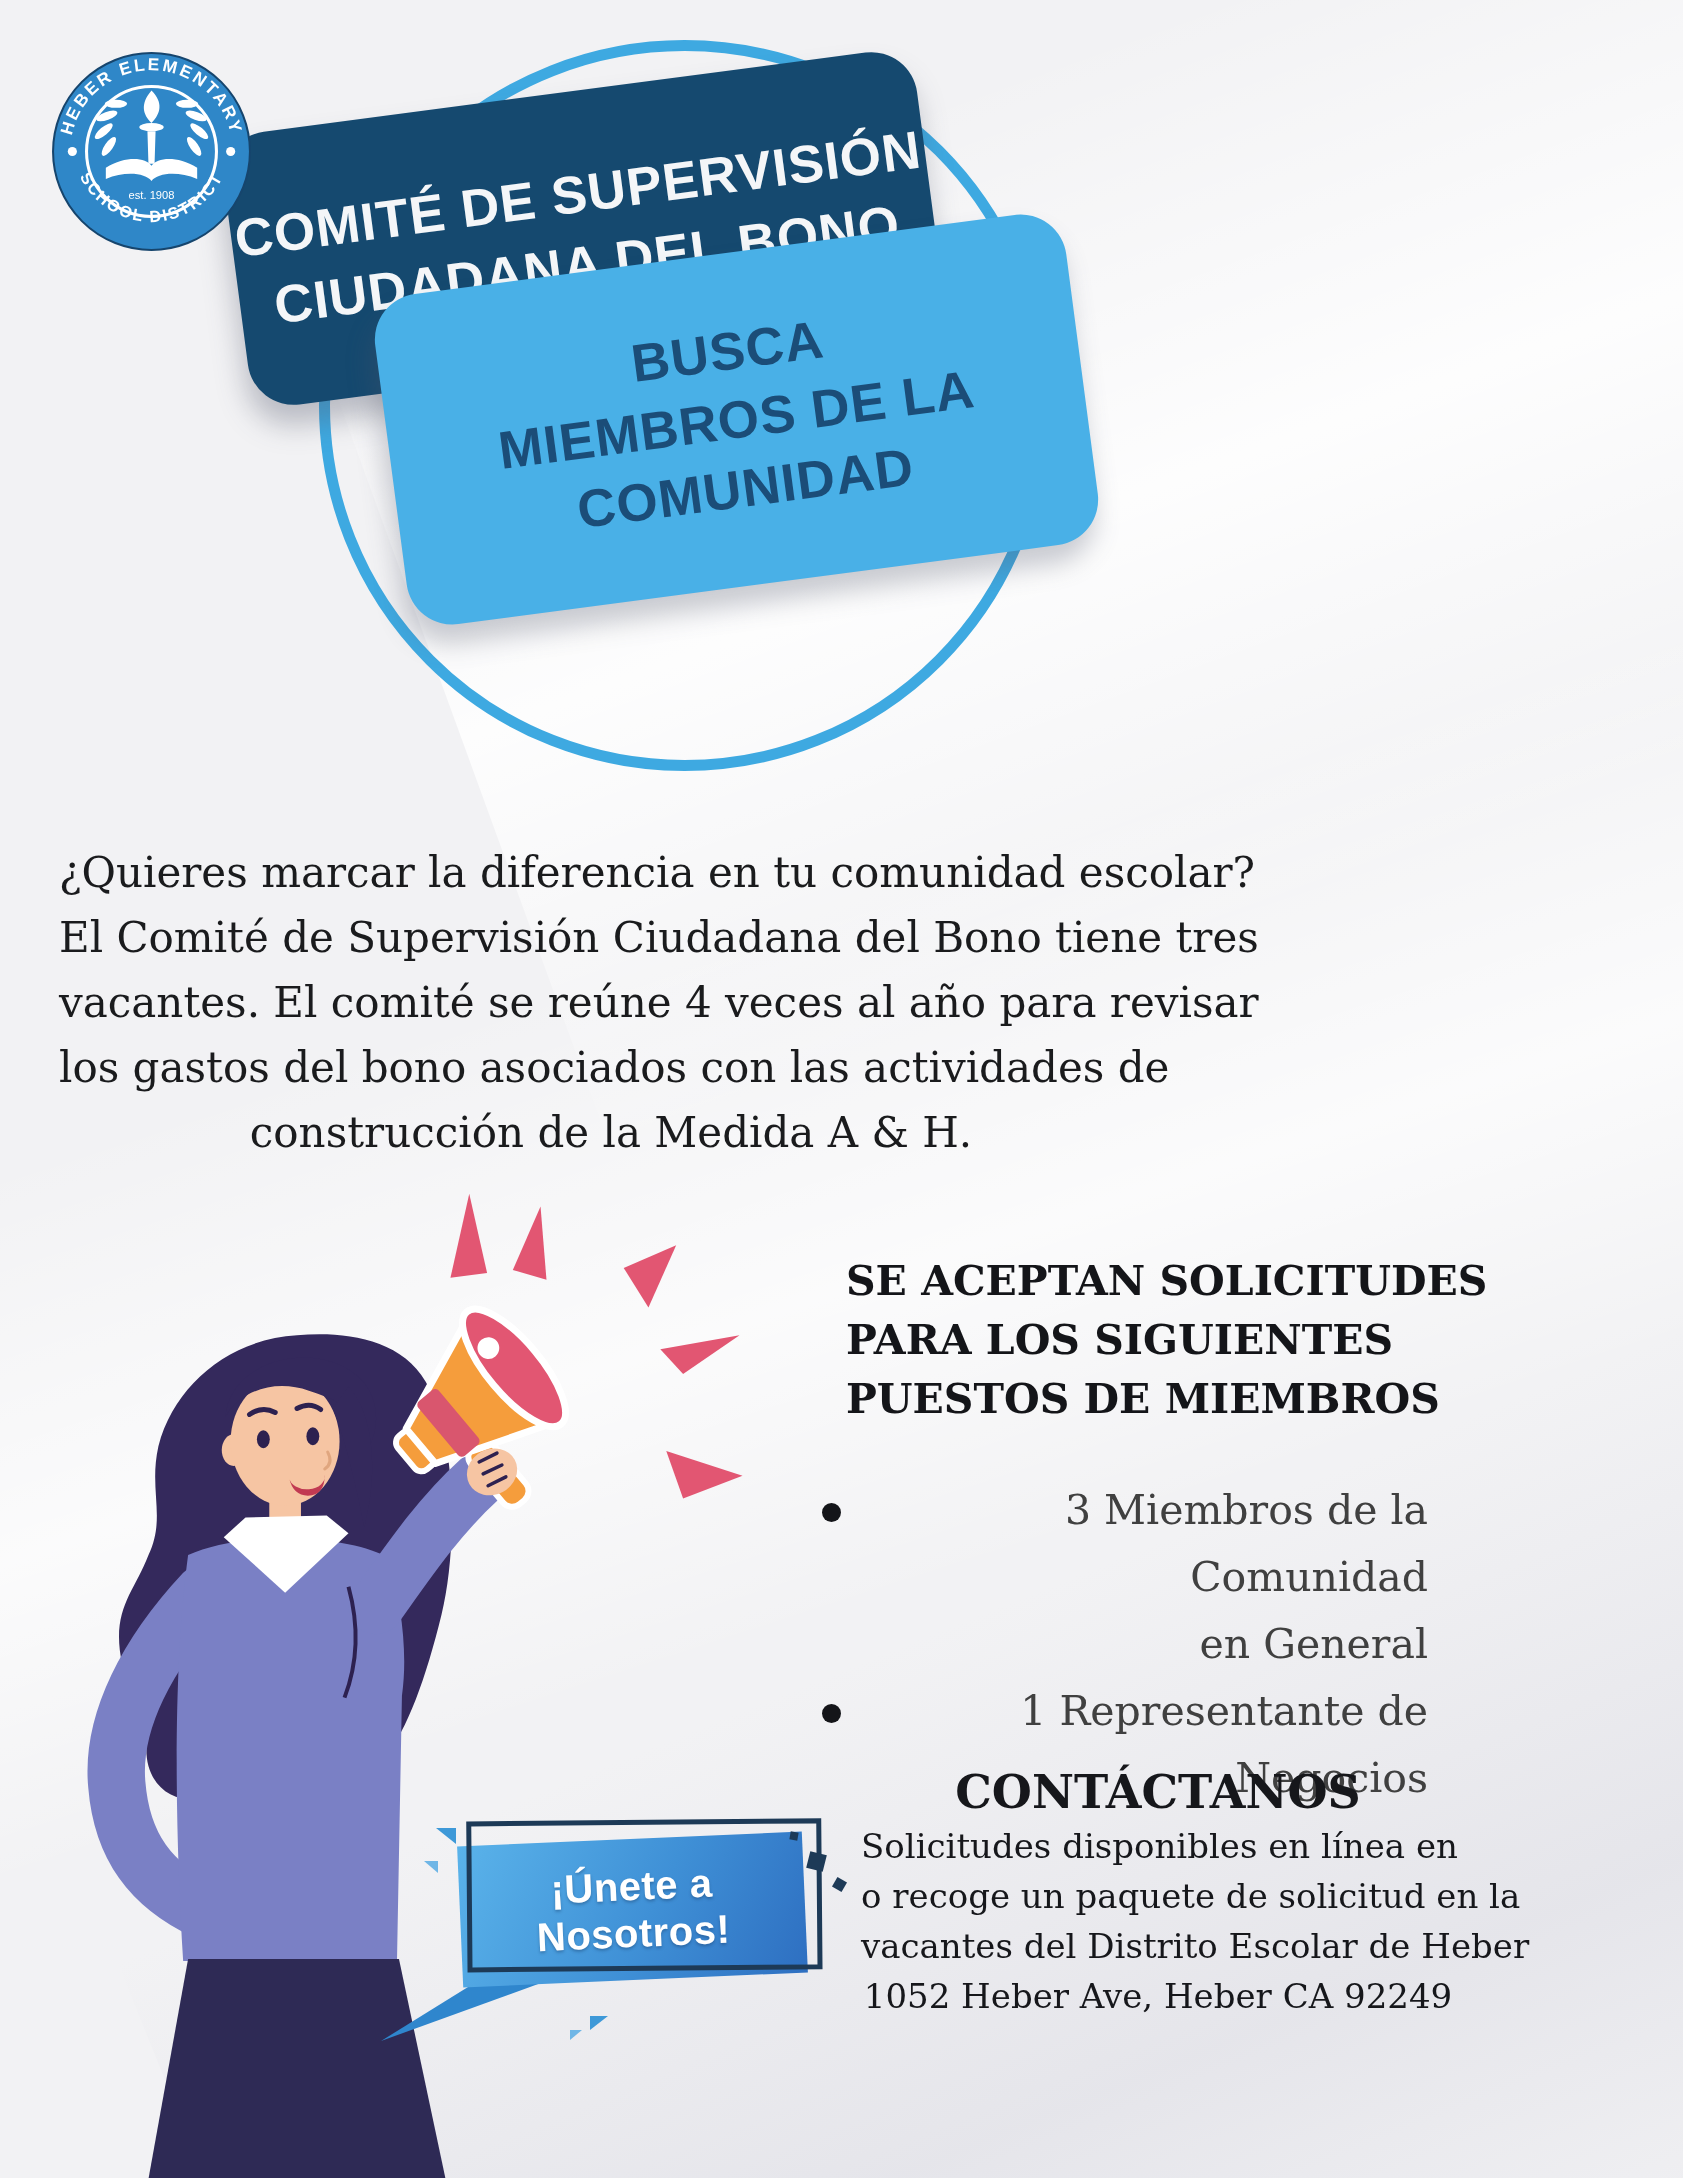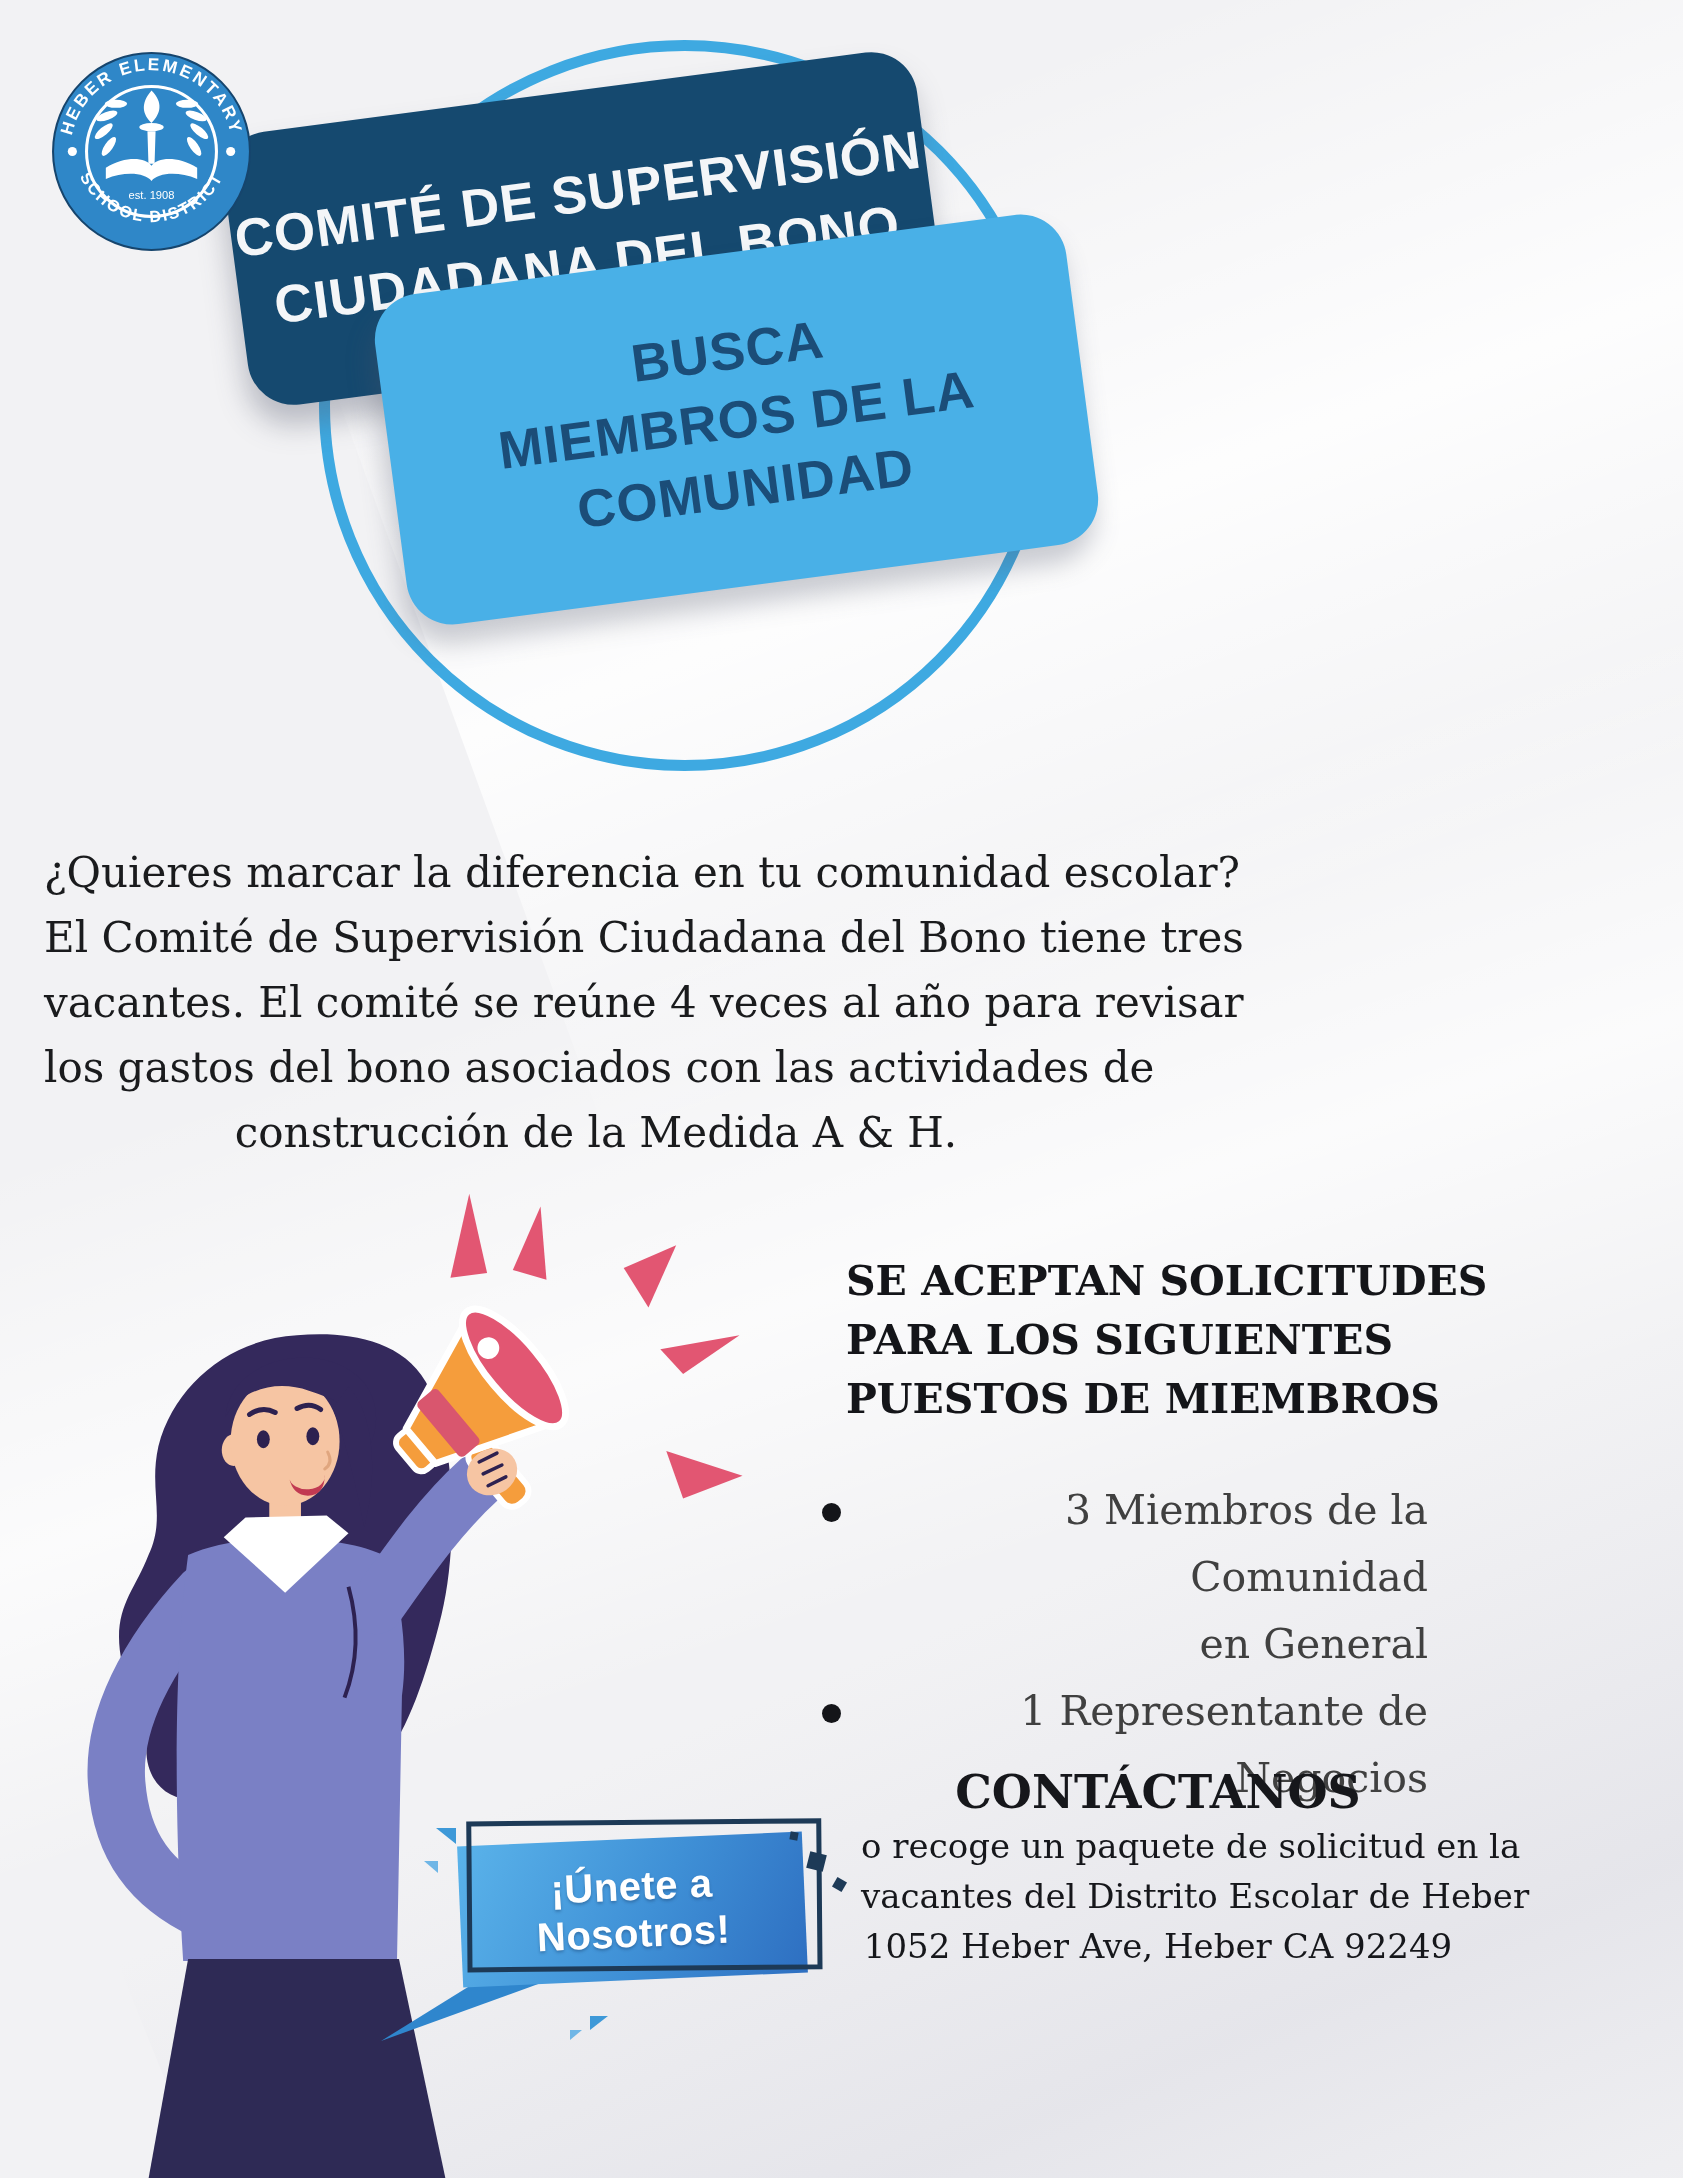--- a/index.html
+++ b/index.html
@@ -52,21 +52,21 @@
   .banner-light .line {
     color:#1b4d78; font-weight:bold; font-size:53px; line-height:69px;
     letter-spacing:1px; white-space:nowrap;
   }
 
   
   .logo { left:50px; top:50px; width:203px; height:203px; z-index:4; }
 
   
   .intro {
-    left:44px; top:840px; width:1104px;
+    left:59px; top:840px; width:1104px;
     font-family:"DejaVu Serif", serif;
     font-size:42px; line-height:65px; color:#1a1b1d;
     text-align:center; z-index:5;
   }
   .intro .line { white-space:nowrap; }
 
   
   .positions-heading {
     left:846px; top:1252px; width:545px;
     font-family:"DejaVu Serif", serif; font-weight:bold;
@@ -202,20 +202,21 @@
     <div>3 Miembros de la Comunidad</div>
     <div>en General</div>
   </li>
   <li>
     <div>1 Representante de Negocios</div>
   </li>
 </ul>
 
 <div class="abs contact">
   <div class="heading">CONTÁCTANOS</div>
+  <div class="cline">Solicitudes  disponibles en línea en</div>
   <div class="cline">o recoge un paquete de solicitud en la</div>
   <div class="cline">vacantes del Distrito Escolar de Heber</div>
   <div class="cline">1052 Heber Ave, Heber CA 92249</div>
 </div>
 
 <svg class="abs" style="left:0; top:1139px; z-index:5; pointer-events:none;" width="792" height="1040" viewBox="0 0 800 1050">
 
   <g fill="#e25672">
     <polygon points="455,140 474,55 492,135"></polygon>
     <polygon points="518,132 546,68 552,142"></polygon>

